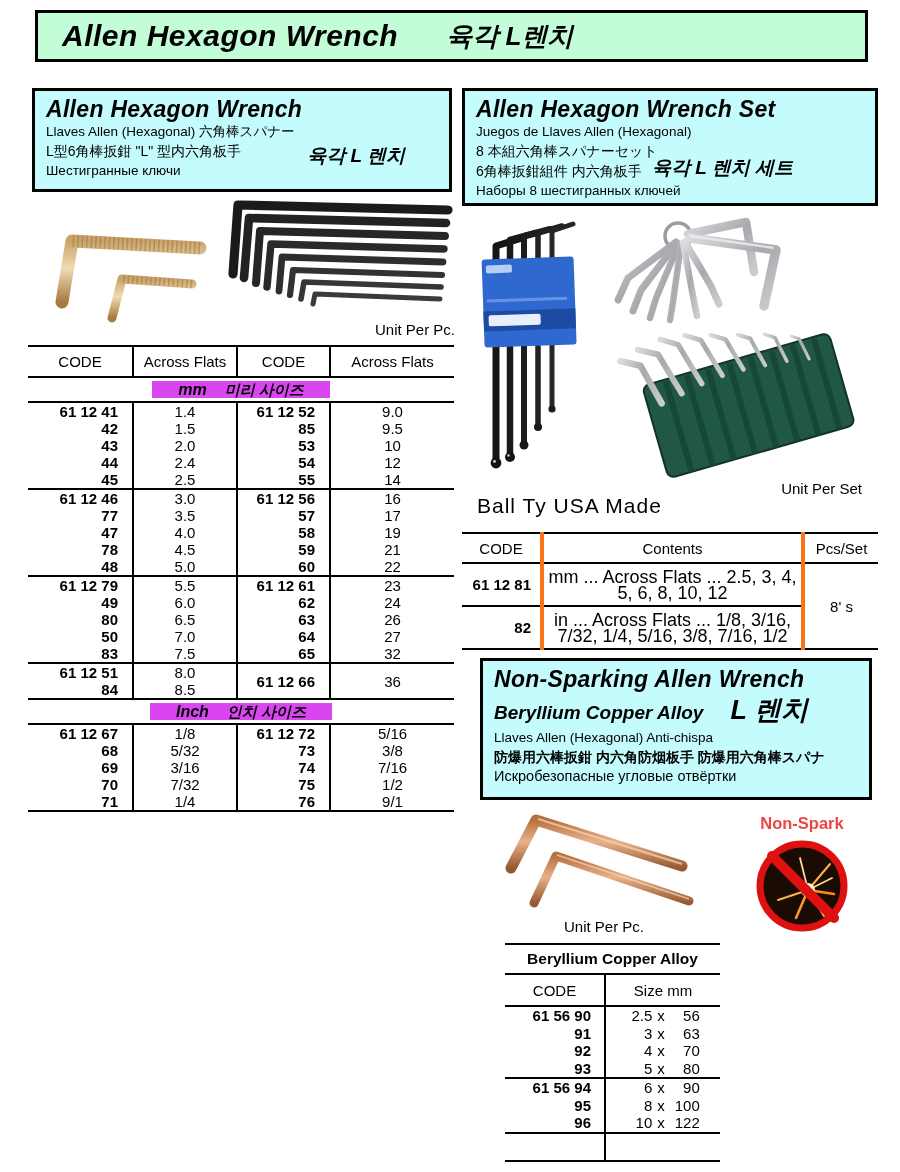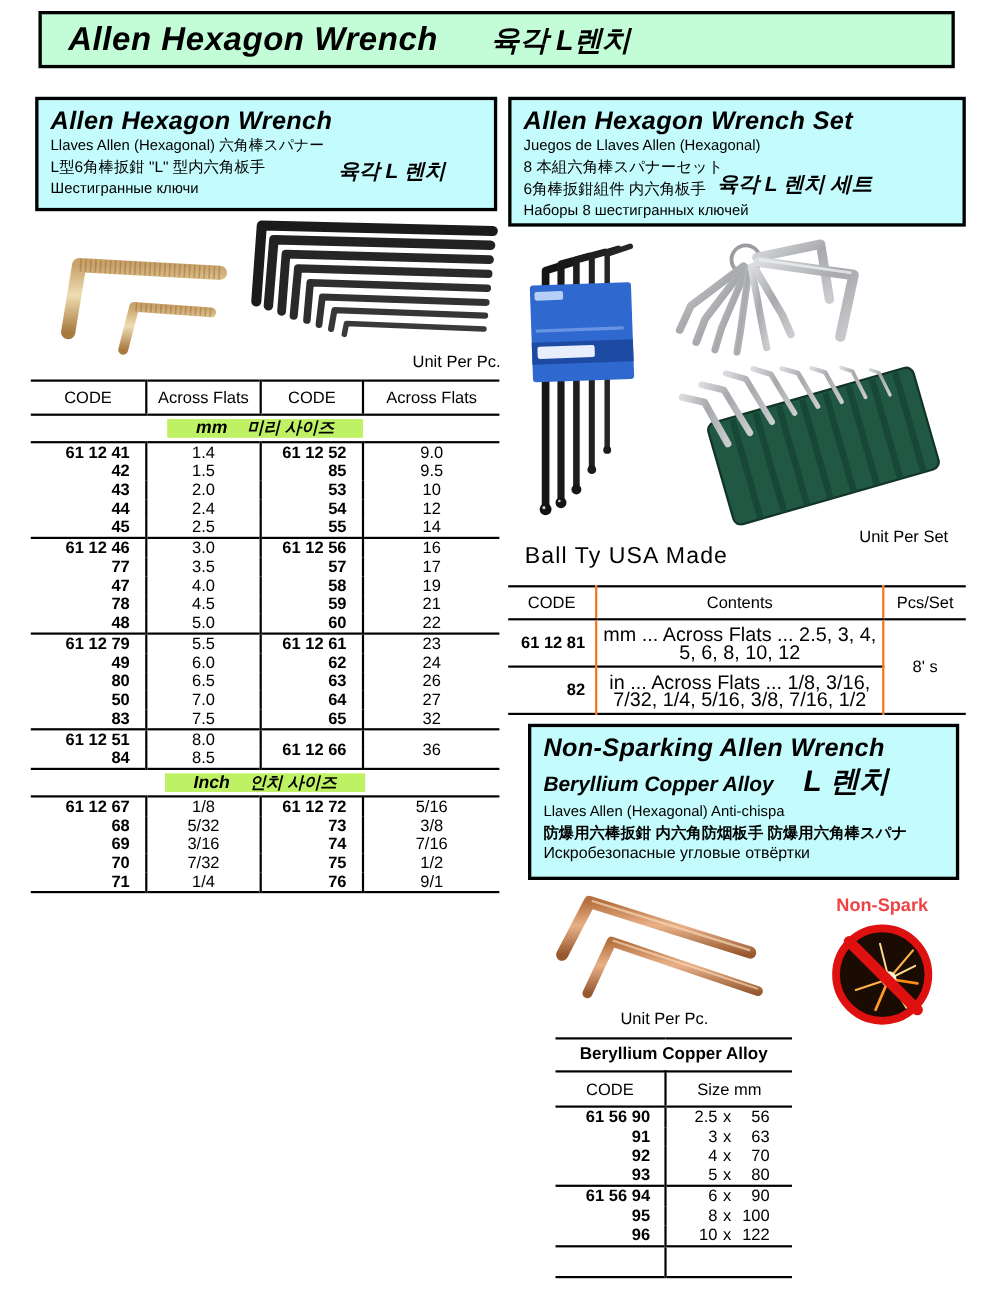--- a/index.html
+++ b/index.html
@@ -40,32 +40,32 @@
     border-collapse:collapse; table-layout:fixed; font-size:15px;
     border-top:2px solid #000; border-bottom:2px solid #000;
   }
   .ltab th { font-weight:normal; height:27px; border-bottom:2px solid #000; font-size:15px; }
   .ltab th:nth-child(n+2), .ltab td:nth-child(n+2) { border-left:2px solid #000; }
   .ltab td { height:17px; line-height:17px; padding:0; }
   .ltab td:nth-child(1), .ltab td:nth-child(3) { text-align:right; font-weight:bold; padding-right:14px; }
   .ltab td:nth-child(2), .ltab td:nth-child(4) { text-align:center; font-weight:normal; padding-right:0; }
   .ltab tbody { border-top:2px solid #000; }
   .ltab tbody.band td { border-left:none !important; text-align:center; height:21px; padding:1px 0; }
-  .bandbg { display:inline-block; background:#bef264; padding:0 26px; }
+  .bandbg { display:inline-block; background:#d946ef; padding:0 26px; }
   .bem { font-style:italic; font-weight:bold; font-size:16px; }
   .bko { font-style:italic; font-size:15px; margin-left:18px; }
 
   
   .stab {
     position:absolute; left:462px; top:532px; width:416px;
     border-collapse:collapse; table-layout:fixed;
     border-top:2px solid #000; border-bottom:2px solid #000; font-size:15px;
   }
   .stab th { font-weight:normal; height:26px; border-bottom:2px solid #000; }
-  .stab th:nth-child(n+2), .stab td:nth-child(n+2) { border-left:2px solid #f97316; }
+  .stab th:nth-child(n+2), .stab td:nth-child(n+2) { border-left:4px solid #f97316; }
   .stab td { height:37px; }
   .stab td.codecell { text-align:right; font-weight:bold; padding-right:9px; vertical-align:middle; }
   .stab td.contents { text-align:center; font-size:18px; line-height:16px; padding:2px 4px; vertical-align:middle; }
   .stab td.pcs { text-align:center; vertical-align:middle; }
   .stab tr.r2 td { border-top:2px solid #000; }
 
   
   #nonspark-box .sub { display:flex; align-items:baseline; padding-right:50px; justify-content:space-between; }
   #nonspark-box .sub .b1 { font-style:italic; font-weight:bold; font-size:19px; line-height:24px; }
   #nonspark-box .sub .b2 { font-style:italic; font-weight:bold; font-size:27px; }

